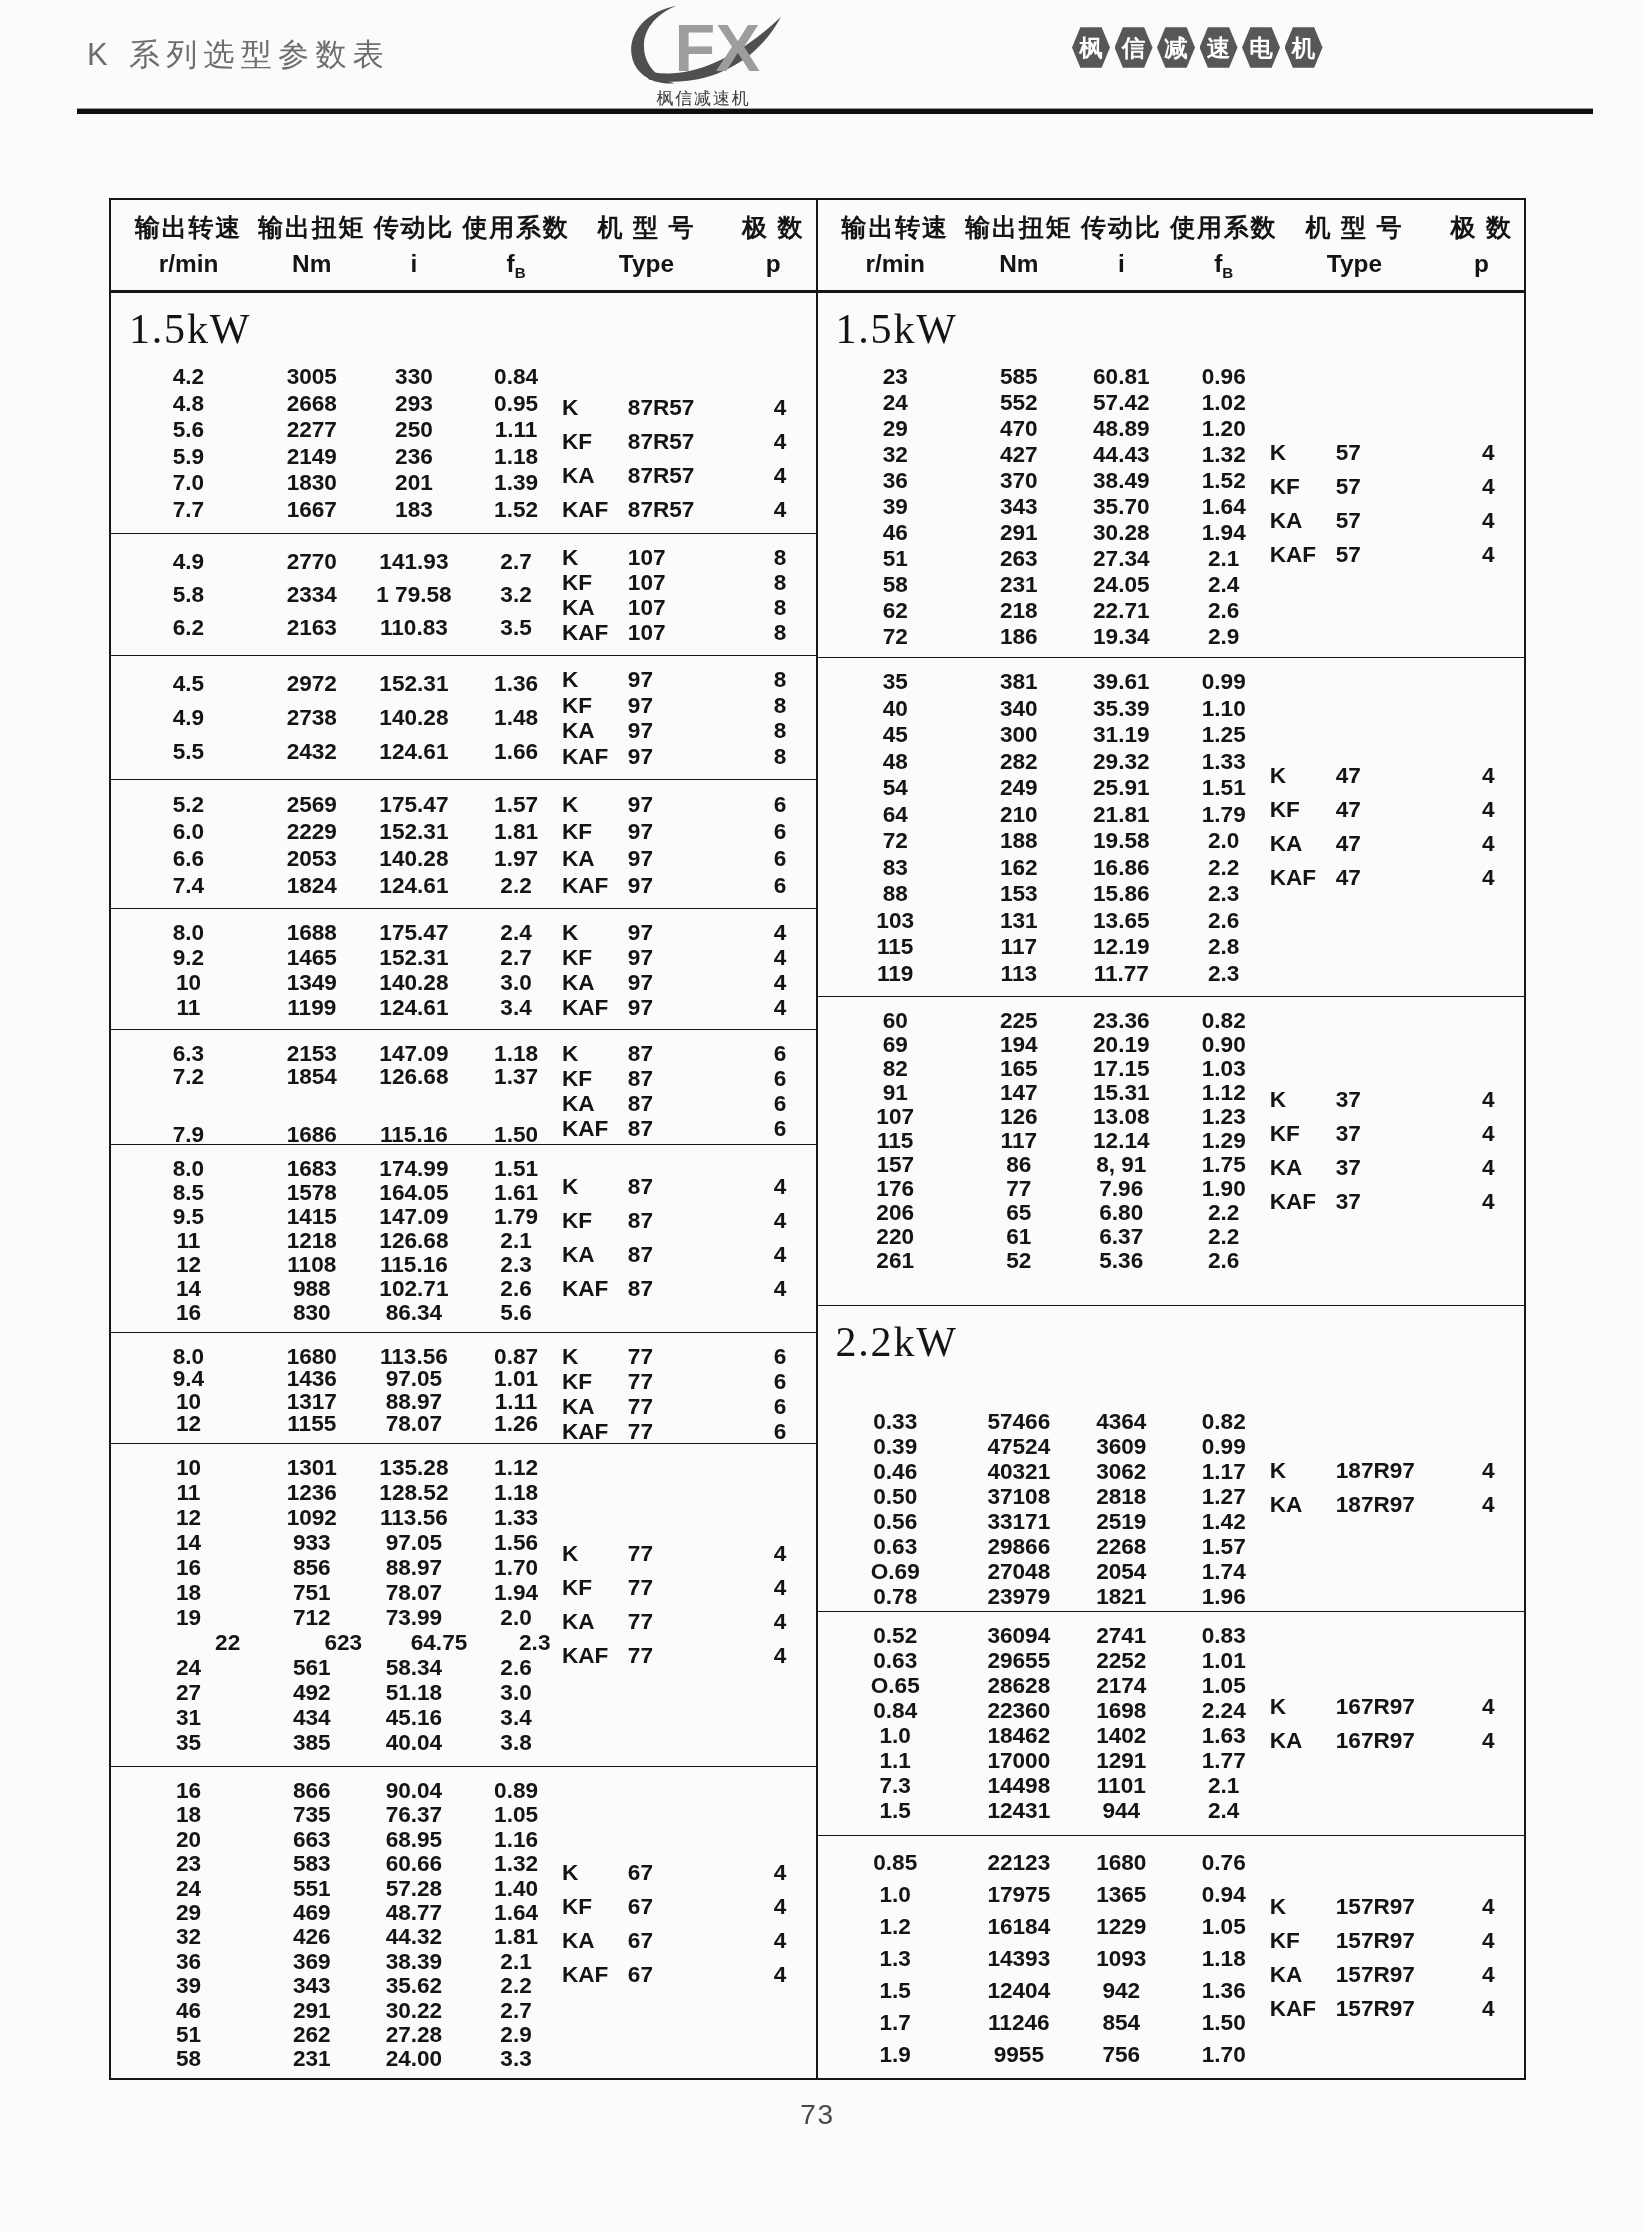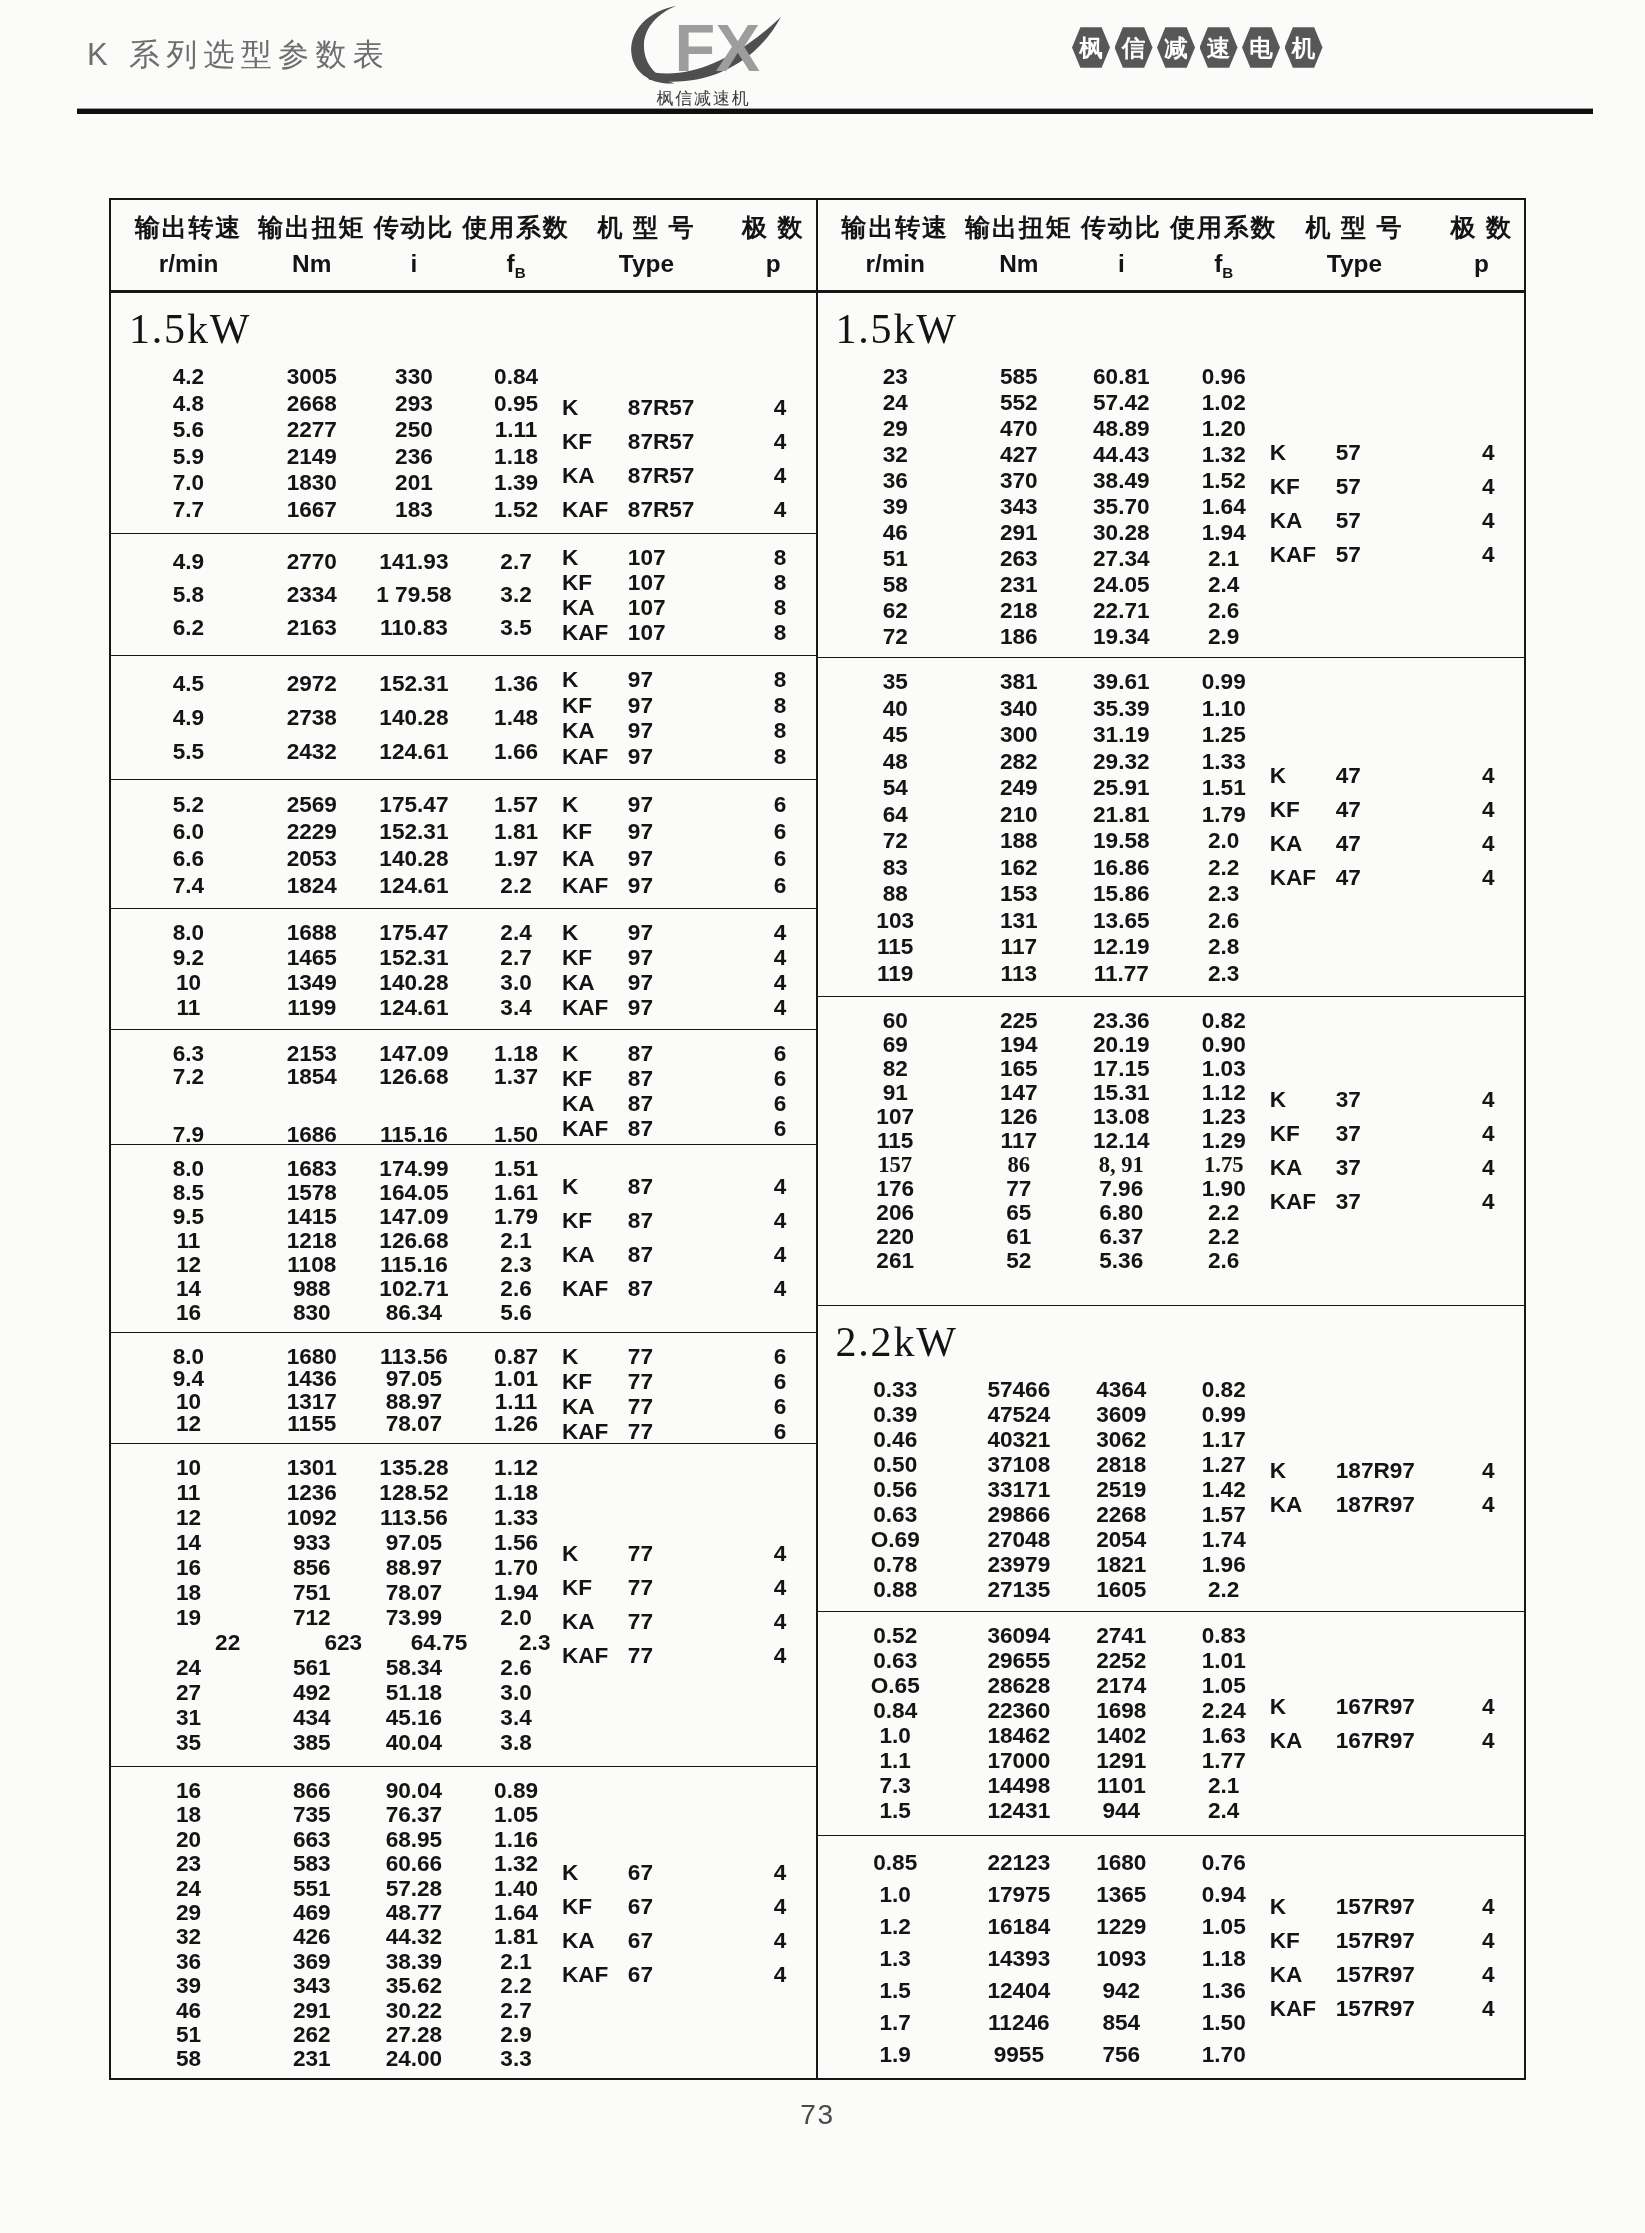--- a/index.html
+++ b/index.html
@@ -966,21 +966,21 @@
                 <span class="c">126</span>
                 <span class="c">13.08</span>
                 <span class="c">1.23</span>
               </div>
               <div class="row" style="height: 24px;">
                 <span class="c">115</span>
                 <span class="c">117</span>
                 <span class="c">12.14</span>
                 <span class="c">1.29</span>
               </div>
-              <div class="row" style="height: 24px; font-family: Liberation Serif, serif;">
+              <div class="row" style="height: 24px;">
                 <span class="c">157</span>
                 <span class="c">86</span>
                 <span class="c">8, 91</span>
                 <span class="c">1.75</span>
               </div>
               <div class="row" style="height: 24px;">
                 <span class="c">176</span>
                 <span class="c">77</span>
                 <span class="c">7.96</span>
                 <span class="c">1.90</span>
@@ -1023,21 +1023,21 @@
               <div class="trow" style="height: 34px;">
                 <span class="tp">KAF</span>
                 <span class="tm">37</span>
                 <span class="tpl">4</span>
               </div>
             </div>
           </div>
           <div class="block" style="height: 306px;">
             <div class="kw">2.2kW</div>
             <div>
-              <div class="row" style="height: 25px;">
+              <div class="row" style="height: 25px; margin-top: 32px;">
                 <span class="c">0.33</span>
                 <span class="c">57466</span>
                 <span class="c">4364</span>
                 <span class="c">0.82</span>
               </div>
               <div class="row" style="height: 25px;">
                 <span class="c">0.39</span>
                 <span class="c">47524</span>
                 <span class="c">3609</span>
                 <span class="c">0.99</span>

